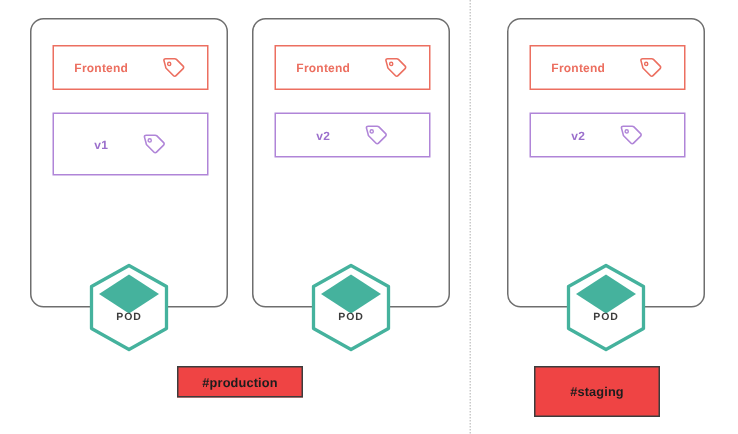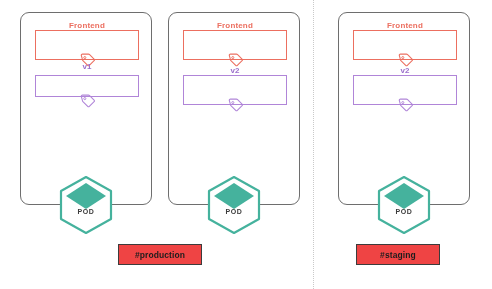--- a/index.html
+++ b/index.html
@@ -45,21 +45,20 @@
   .tag-row {
     position: absolute;
     box-sizing: border-box;
     display: flex;
     align-items: center;
     justify-content: center;
     gap: 22px;
     border-width: 1.4px;
     border-style: solid;
     background: #ffffff;
-    flex-direction: column;
   }
   .tag-row.app {
     border-color: #ec6f60;
   }
   .tag-row.ver {
     border-color: #b085d8;
   }
   .tag-text {
     font-size: 8px;
     font-weight: bold;
@@ -124,21 +123,21 @@
       <div class="pod-card" style="left: 20px; top: 12px; width: 132px; height: 193px; border-color: rgb(110, 110, 110); position: absolute;">
         <div class="tag-row app" style="left: 14px; top: 17px; width: 104px; height: 30px; position: absolute;">
           <span class="tag-text">Frontend</span>
           <span>
             <svg class="tag-glyph" viewBox="0 0 24 24">
               <path d="M3.2 4.6 A1.6 1.6 0 0 1 4.8 3 L13.3 3 A2.4 2.4 0 0 1 15 3.7 L21.3 10 A1.6 1.6 0 0 1 21.3 12.3 L14.6 19 A1.6 1.6 0 0 1 12.3 19 L5.5 12.2 A2.4 2.4 0 0 1 4.8 10.5 Z" fill="none" stroke="#ec6f60" stroke-width="1.5" stroke-linejoin="round"></path>
               <circle cx="8.2" cy="7.9" r="1.5" fill="none" stroke="#ec6f60" stroke-width="1.3"></circle>
             </svg>
           </span>
         </div>
-        <div class="tag-row ver" style="left: 14px; top: 62px; width: 104px; height: 22px; position: absolute;">
+        <div class="tag-row ver" style="left: 14px; top: 62px; width: 104px; height: 42px; position: absolute;">
           <span class="tag-text">v1</span>
           <span>
             <svg class="tag-glyph" viewBox="0 0 24 24">
               <path d="M3.2 4.6 A1.6 1.6 0 0 1 4.8 3 L13.3 3 A2.4 2.4 0 0 1 15 3.7 L21.3 10 A1.6 1.6 0 0 1 21.3 12.3 L14.6 19 A1.6 1.6 0 0 1 12.3 19 L5.5 12.2 A2.4 2.4 0 0 1 4.8 10.5 Z" fill="none" stroke="#b085d8" stroke-width="1.5" stroke-linejoin="round"></path>
               <circle cx="8.2" cy="7.9" r="1.5" fill="none" stroke="#b085d8" stroke-width="1.3"></circle>
             </svg>
           </span>
         </div>
       </div>
       <div class="pod-hex" style="left: 58px; top: 175px;">
@@ -201,18 +200,18 @@
           <polygon points="28,8 48,21 28,34 8,21" fill="#45b29d"></polygon>
         </svg>
         <div class="hex-label">POD</div>
       </div>
     </div>
 
   <div id="namespaces-layer">
       <div class="ns-box" style="left: 118px; top: 244px; width: 84px; height: 21px; border-color: rgb(60, 60, 60);">
         <span class="ns-text">#production</span>
       </div>
-      <div class="ns-box" style="left: 356px; top: 244px; width: 84px; height: 21px; border-color: rgb(60, 60, 60);">
+      <div class="ns-box" style="left: 356px; top: 244px; width: 84px; height: 34px; border-color: rgb(60, 60, 60);">
         <span class="ns-text">#staging</span>
       </div>
     </div>
 
 </div>
 
 </body></html>

